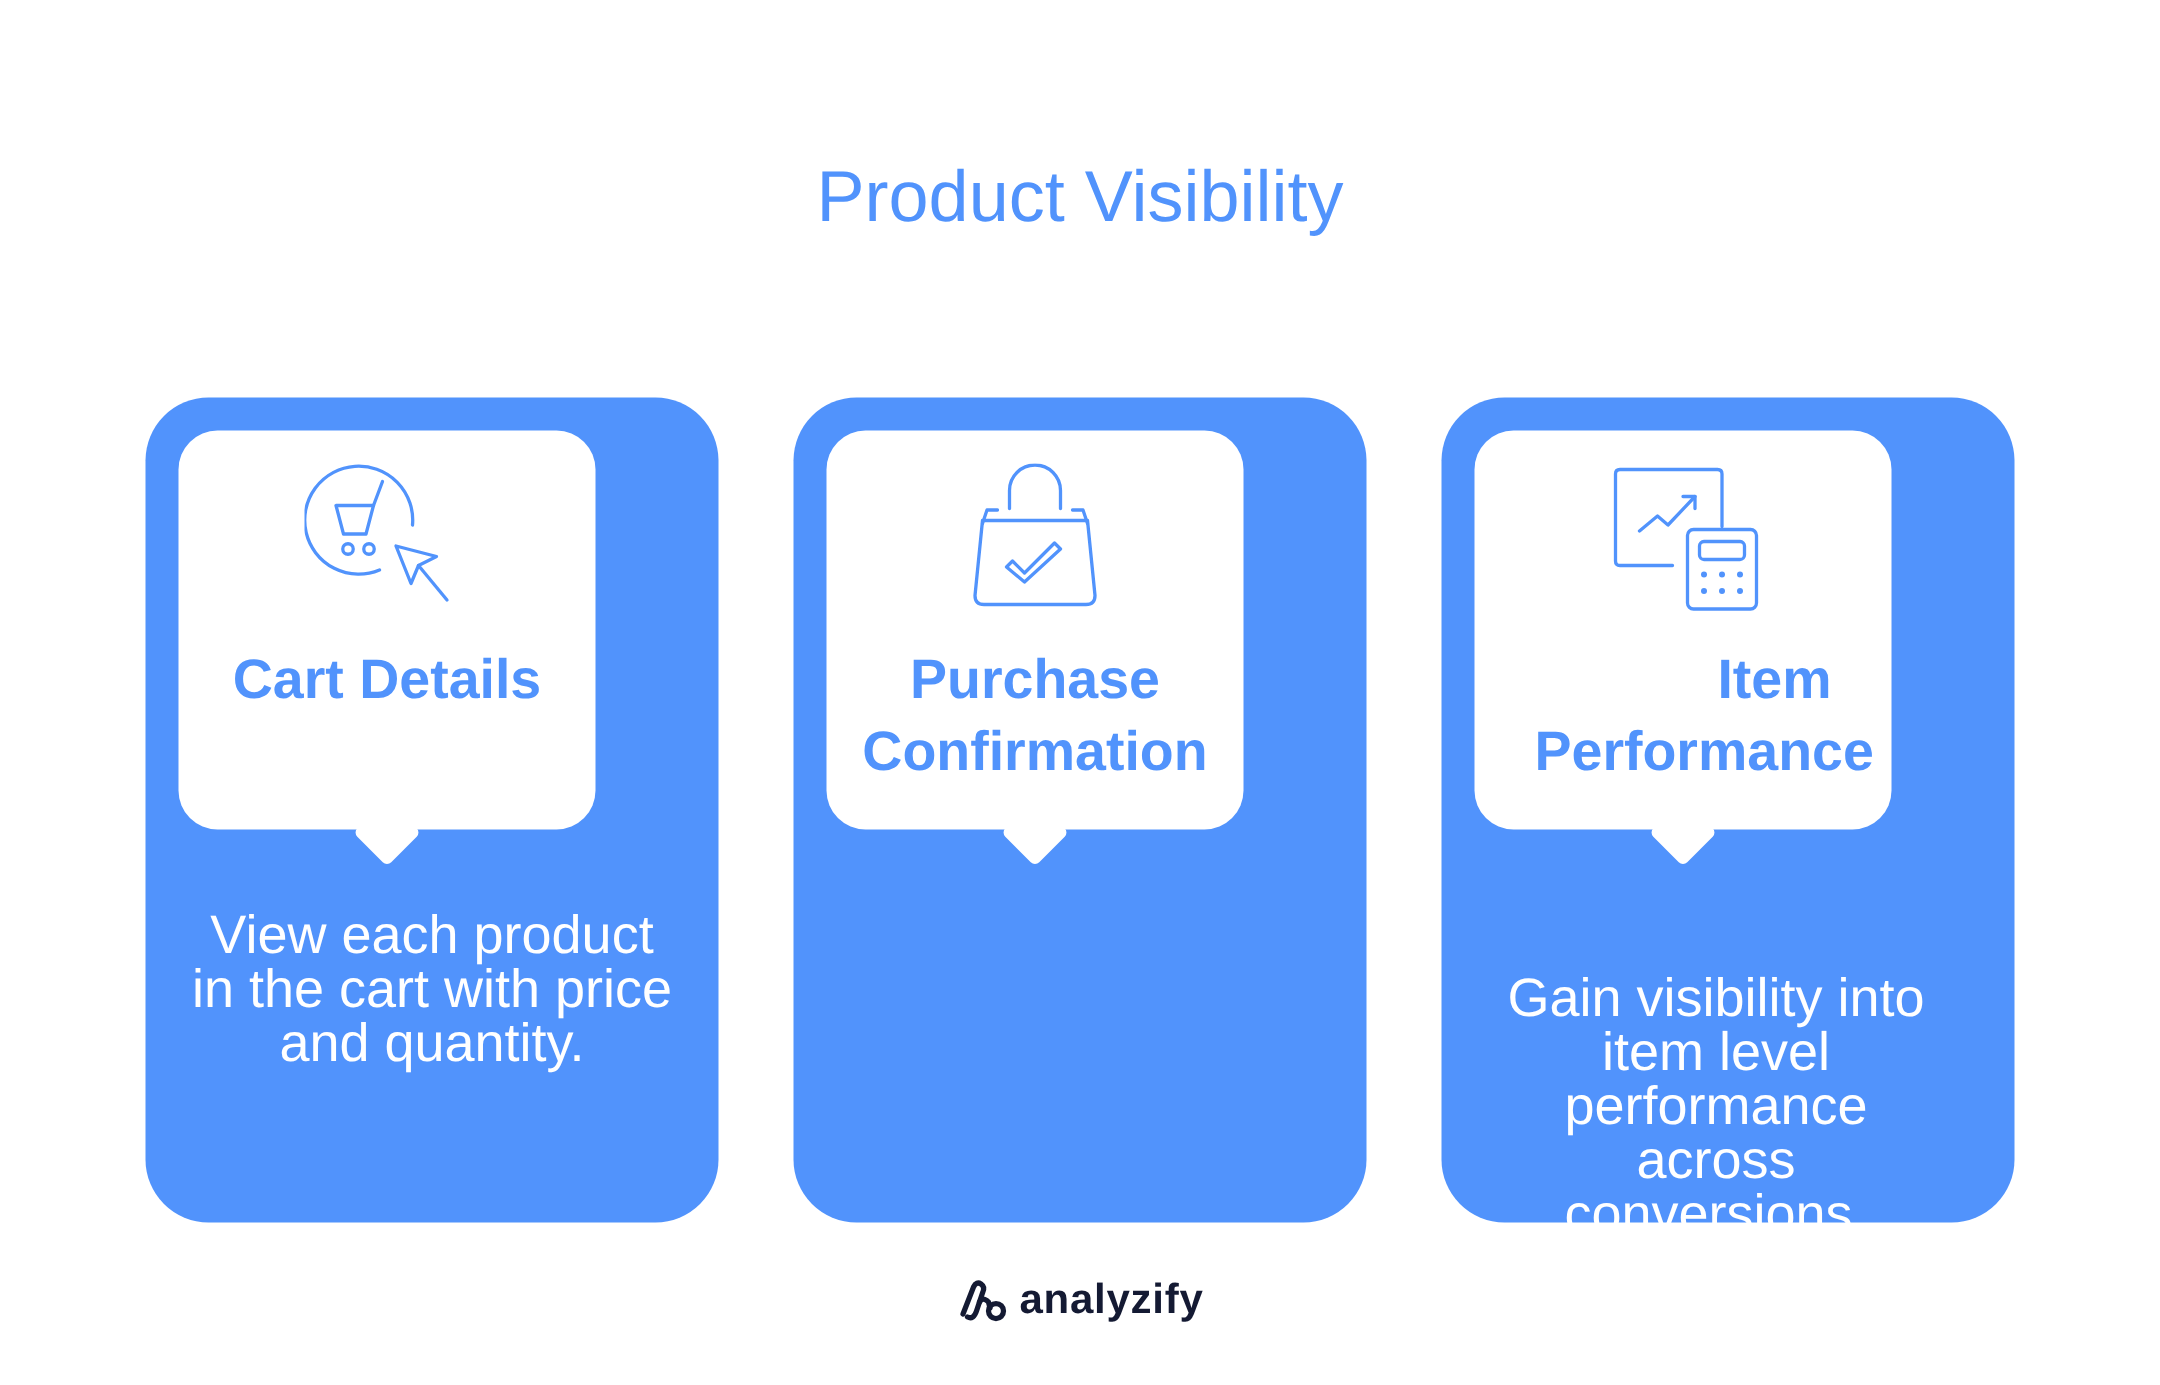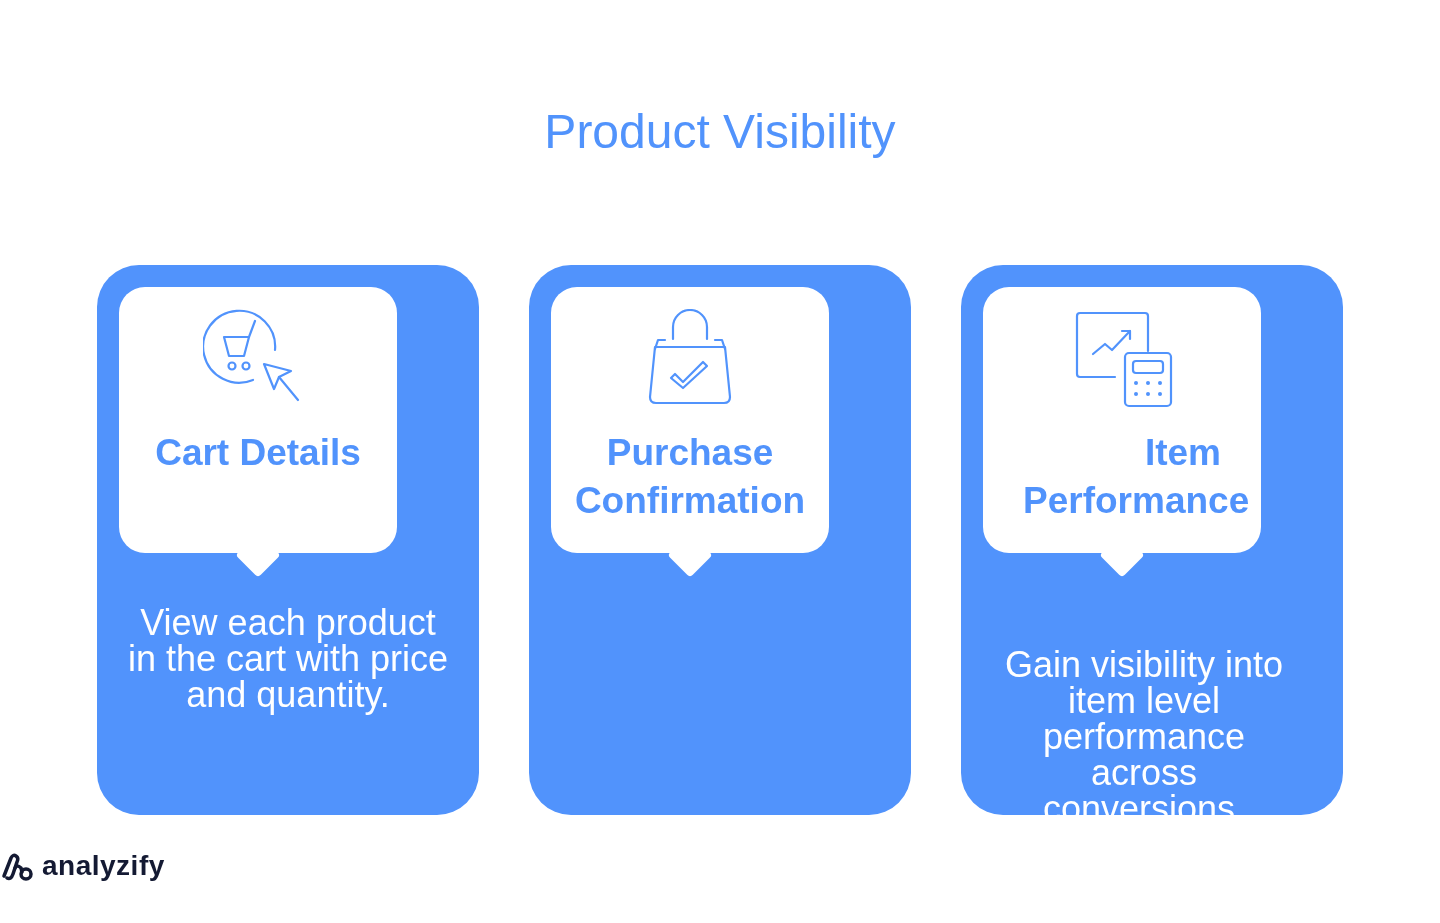--- a/index.html
+++ b/index.html
@@ -4,21 +4,21 @@
 <style>
   html,body{margin:0;padding:0;}
   body{width:1440px;height:923px;background:#ffffff;position:relative;overflow:hidden;font-family:"Liberation Sans",sans-serif;}
   .title{position:absolute;top:104px;left:0;width:1440px;text-align:center;font-size:48px;font-weight:400;color:#5193fc;letter-spacing:0px;}
   .card{position:absolute;top:265px;width:382px;height:550px;background:#5193fc;border-radius:42px;}
   .inner{position:absolute;left:22px;top:22px;width:278px;height:266px;background:#fff;border-radius:26px;}
   .tail{position:absolute;left:50%;top:252px;width:32px;height:32px;background:#fff;transform:translateX(-50%) rotate(45deg);border-radius:4px;}
   .icon{position:absolute;left:50%;top:22px;transform:translateX(-50%);width:110px;height:100px;}
   .card-title{position:absolute;top:142px;left:0;width:100%;text-align:center;font-size:37px;font-weight:700;color:#5193fc;line-height:48px;}
   .desc{position:absolute;left:30px;right:30px;text-align:center;color:#fff;font-size:36px;line-height:36px;}
-  .logo{position:absolute;top:850px;left:0;width:1440px;display:flex;justify-content:flex-start;align-items:center;gap:8px;}
+  .logo{position:absolute;top:850px;left:0;width:1440px;display:flex;justify-content:center;align-items:center;gap:8px;}
   .logo-text{font-size:28px;font-weight:700;color:#141a33;letter-spacing:0.5px;}
 </style>
 </head>
 <body>
 
 <div class="title">Product Visibility</div>
 
 <div class="card" style="left:97px;">
   <div class="inner">
     <div class="tail"></div>

